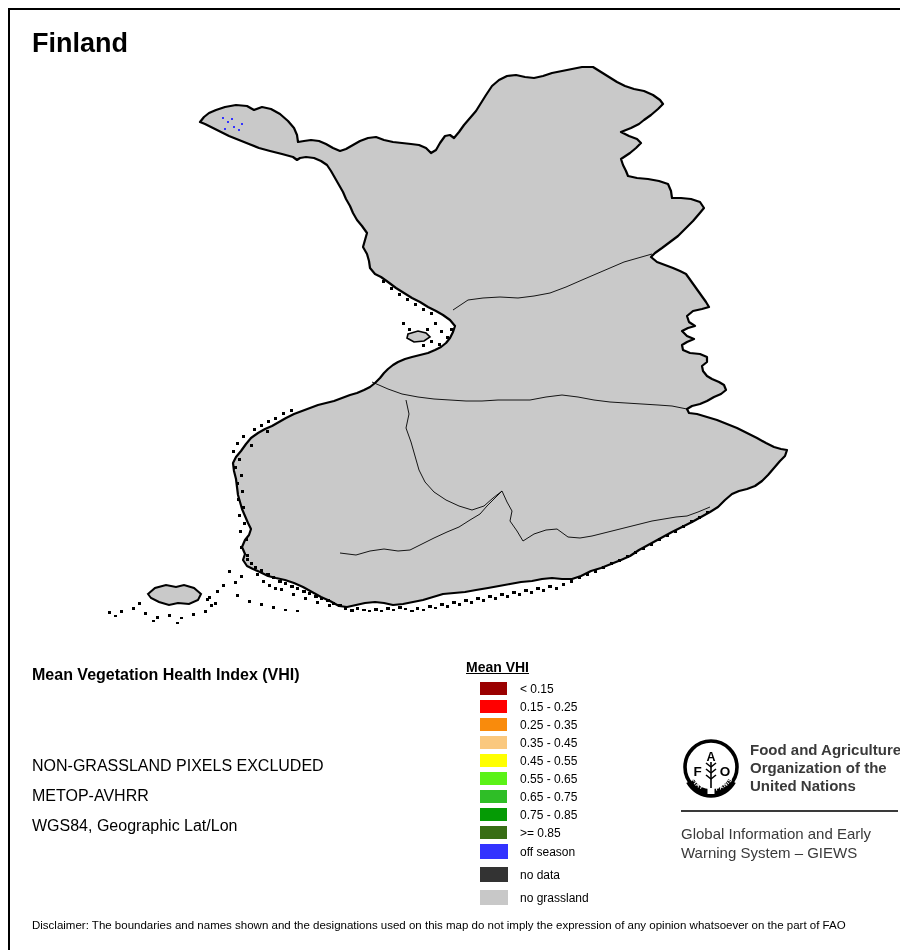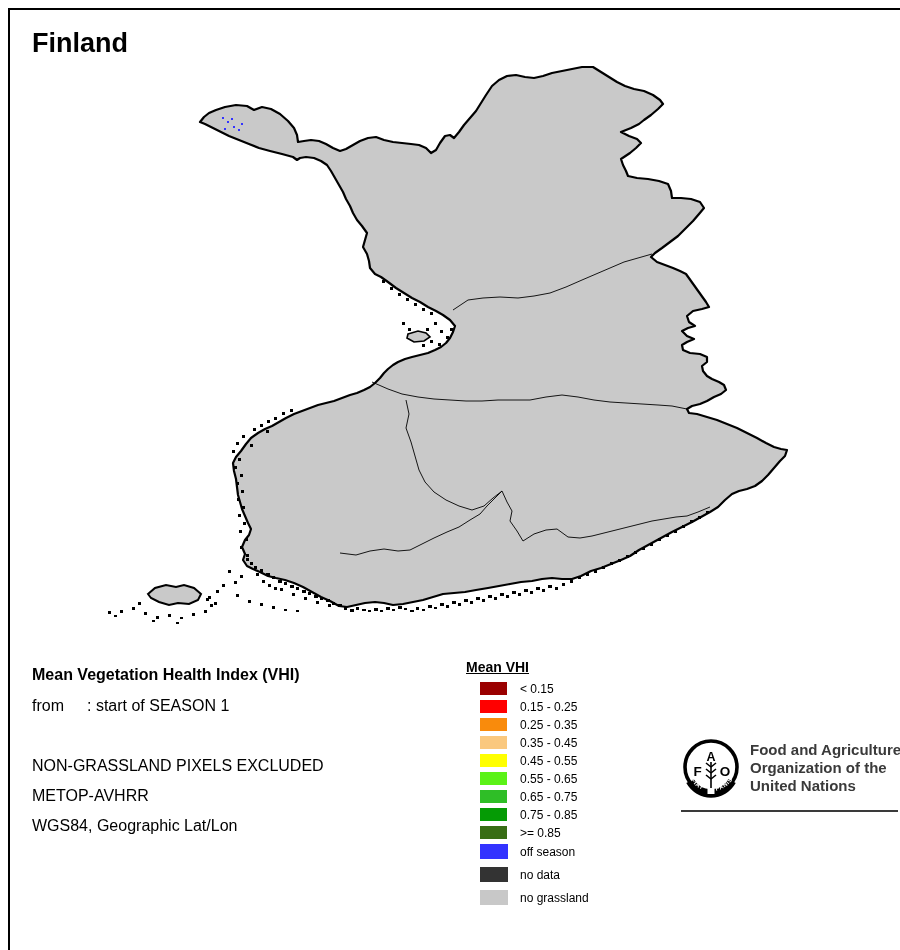--- a/index.html
+++ b/index.html
@@ -103,21 +103,20 @@
       M412,298h3v3h-3z M420,302h3v3h-3z"></path>
 
     <path fill="#3333FF" d="
       M212,107h2v2h-2z M217,111h2v2h-2z M223,116h2v2h-2z M228,119h2v2h-2z
       M214,118h2v2h-2z M221,108h2v2h-2z M231,113h2v2h-2z"></path>
   </svg>
 
   <div id="page-title" class="abs">Finland</div>
 
   <div class="abs info-line info-heading" style="top:656px">Mean Vegetation Health Index (VHI)</div>
-  <div class="abs info-line" style="top:687px"><span class="lbl">from</span><span>: start of SEASON 1</span></div>
   <div class="abs info-line" style="top:747px">NON-GRASSLAND PIXELS EXCLUDED</div>
   <div class="abs info-line" style="top:777px">METOP-AVHRR</div>
   <div class="abs info-line" style="top:807px">WGS84, Geographic Lat/Lon</div>
 
   <div id="legend-title" class="abs">Mean VHI</div>
 
   <div class="abs lrow" style="top:672px">
       <span class="sw" style="background: rgb(154, 0, 0);"></span>
       <span class="ll">&lt; 0.15</span>
     </div>
@@ -189,17 +188,22 @@
       <path d="M29,31 l-5,-4 M29,31 l5,-4 M29,37 l-5,-4 M29,37 l5,-4 M29,43 l-5,-4 M29,43 l5,-4"></path>
     </g>
   </svg>
 
   <div id="fao-org" class="abs">
     <div>Food and Agriculture</div>
     <div>Organization of the</div>
     <div>United Nations</div>
   </div>
   <div id="fao-divider" class="abs"></div>
+  <div id="giews" class="abs">
+    <div>Global Information and Early</div>
+    <div>Warning System – GIEWS</div>
+  </div>
 
   <div id="disclaimer" class="abs">
+    <div>Disclaimer: The boundaries and names shown and the designations used on this map do not imply the expression of any opinion whatsoever on the part of FAO</div>
   </div>
 
 </div>
 
 </body></html>

